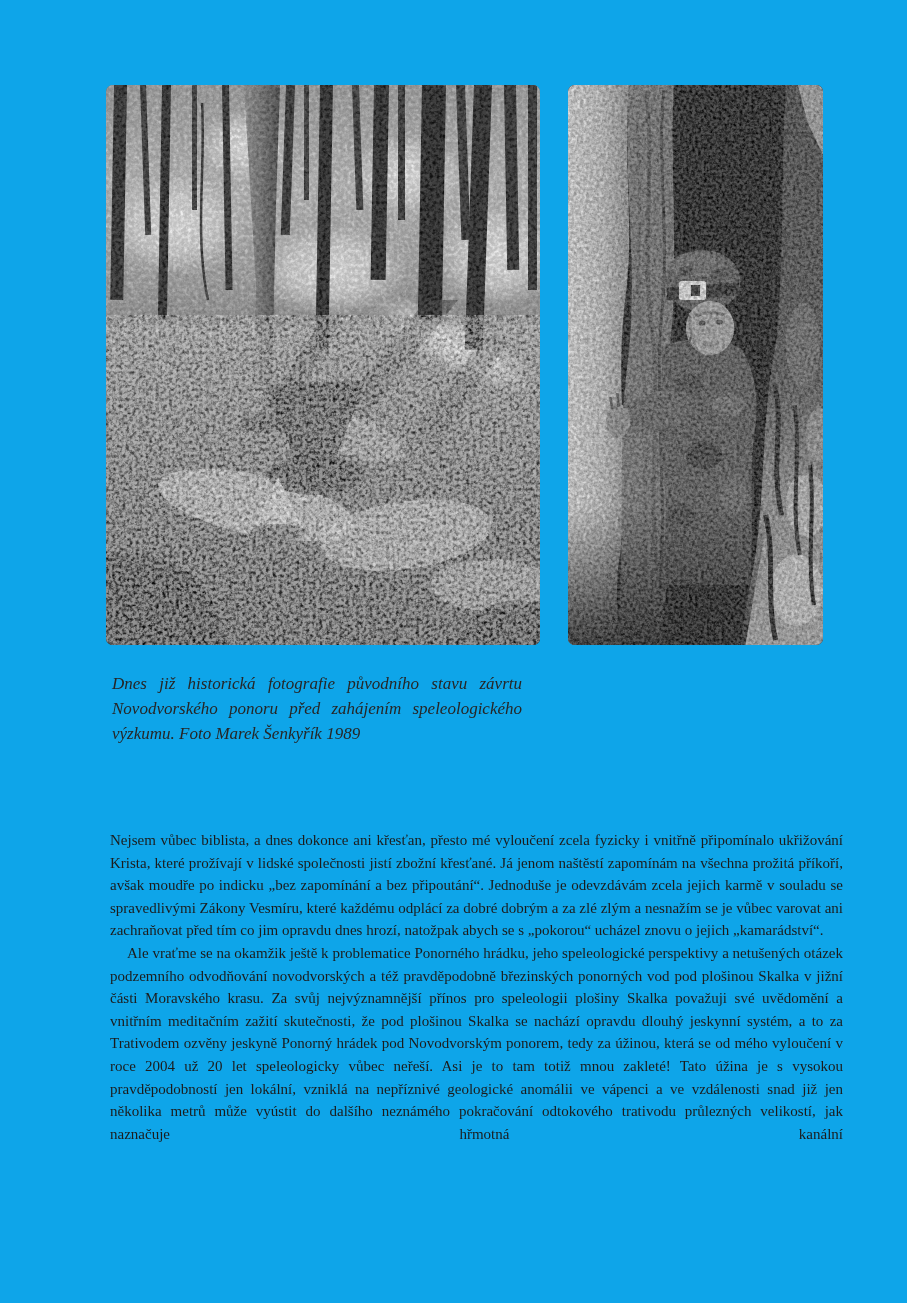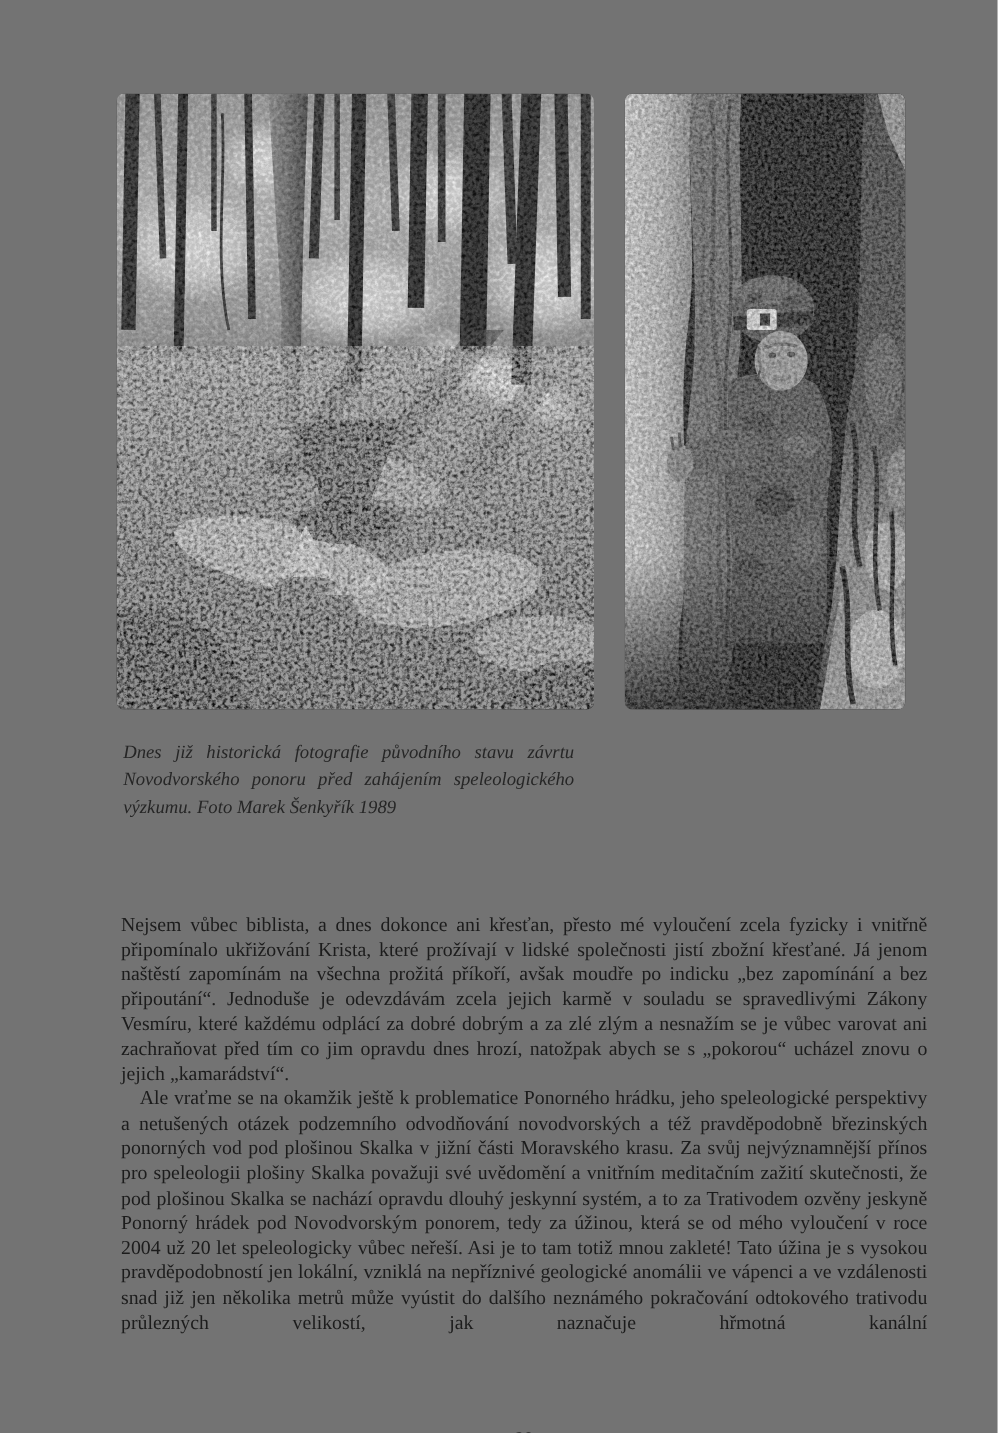--- a/index.html
+++ b/index.html
@@ -1,19 +1,19 @@
 <!DOCTYPE html>
 <html><head>
 <meta charset="utf-8">
 <style>
   html,body{margin:0;padding:0;background:#ffffff;}
   .page{
     position:relative;
     width:907px;height:1303px;
-    background:#737373;
+    background:#0ea5e9;
     font-family:"Liberation Serif", serif;
     overflow:hidden;
   }
   figure{margin:0;padding:0;}
   .fig{position:absolute;top:85px;}
   .fig-left{left:106px;width:434px;}
   .fig-right{left:568px;width:255px;}
   .photo{
     width:100%;height:560px;
     border-radius:7px;
@@ -27,21 +27,21 @@
     font-size:17px;
     line-height:25px;
     text-align:justify;
     color:#262626;
   }
   .fig-left .caption{width:410px;margin-left:6px;}
   .fig-right .caption{width:255px;margin-left:-2px;}
   .body-text{
     position:absolute;
     left:110px;top:829px;width:733px;
-    font-size:18px;
+    font-size:15px;
     line-height:22.6px;
     text-align:justify;
     color:#1c1c1c;
   }
   .body-text p{margin:0;}
   .body-text p.indent{text-indent:17px;font-family:Liberation Serif, serif;}
   .body-text p.justify-last{text-align-last:justify;}
   .page-number{
     position:absolute;
     left:110px;top:1300px;width:733px;

